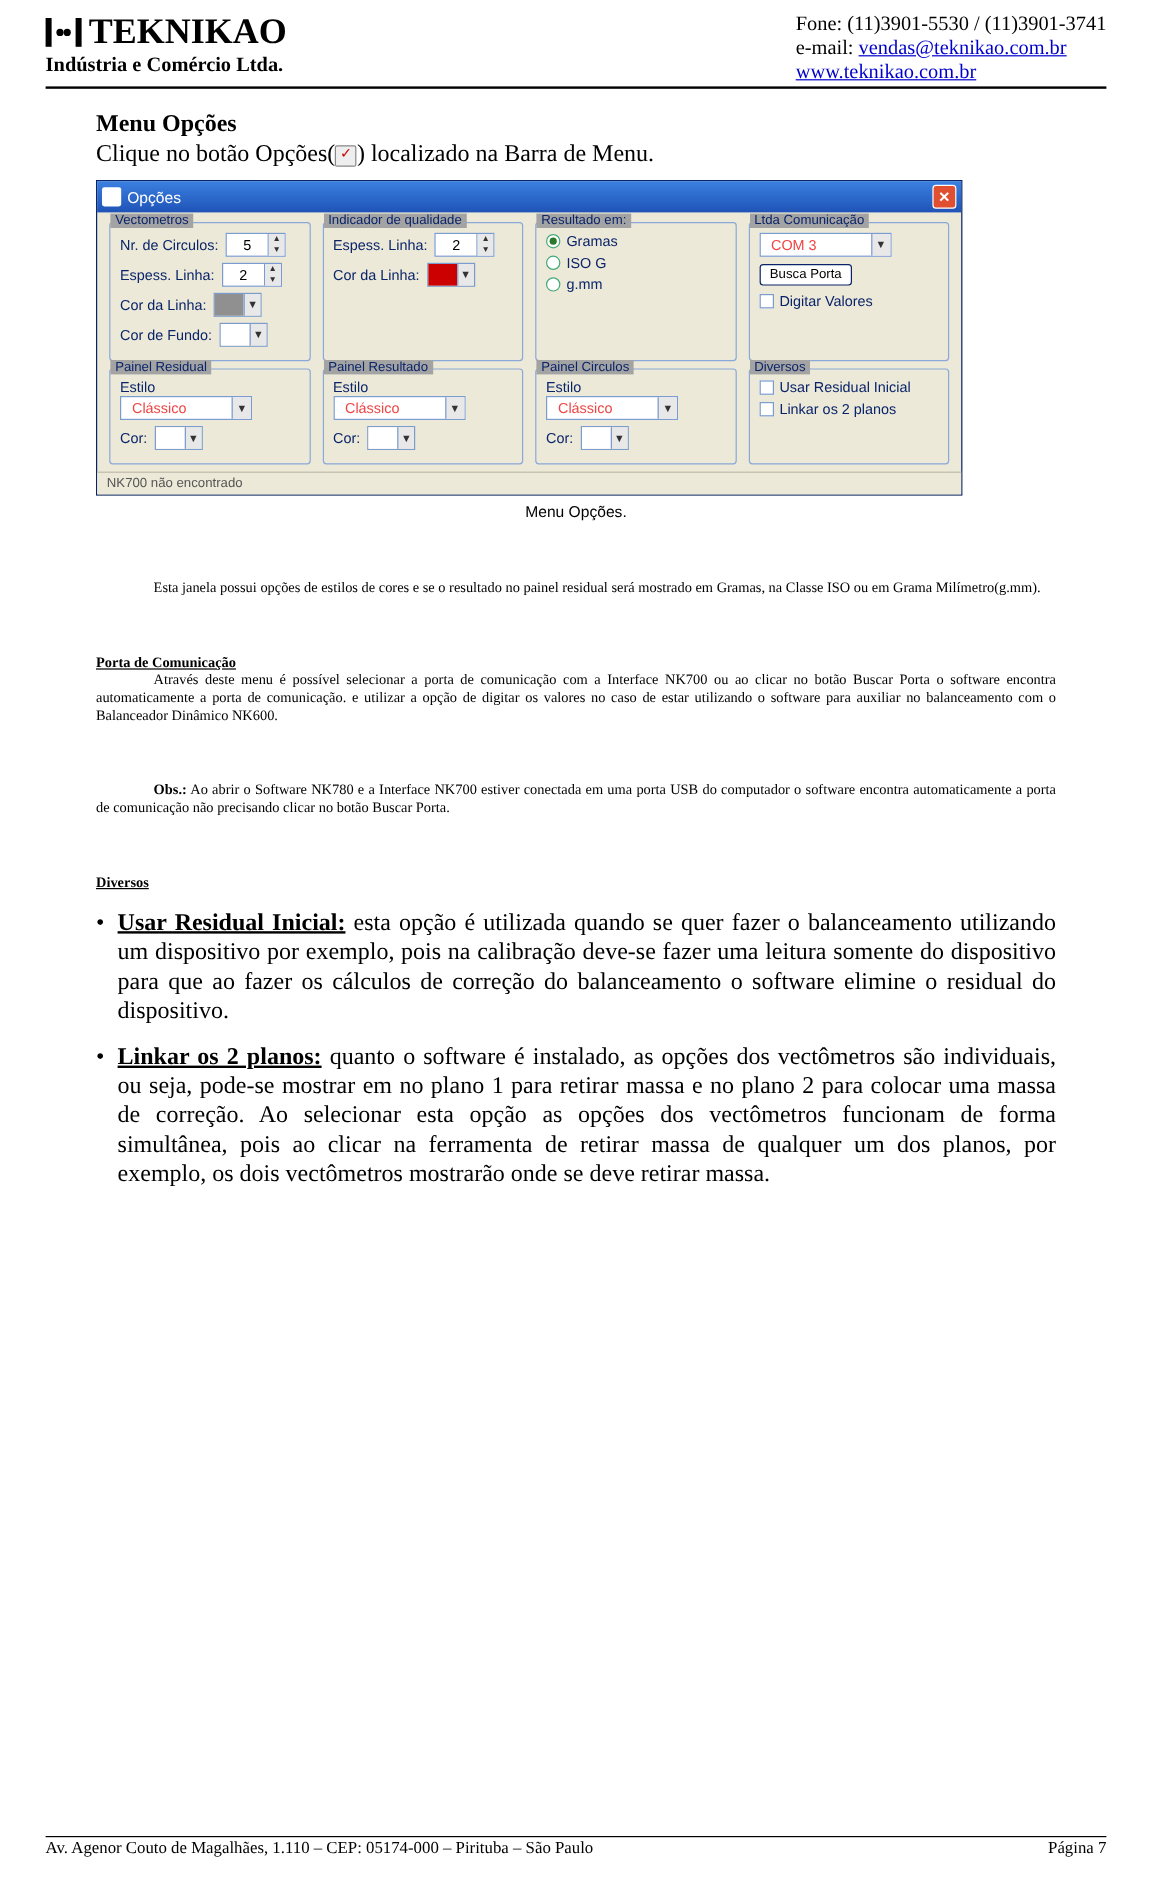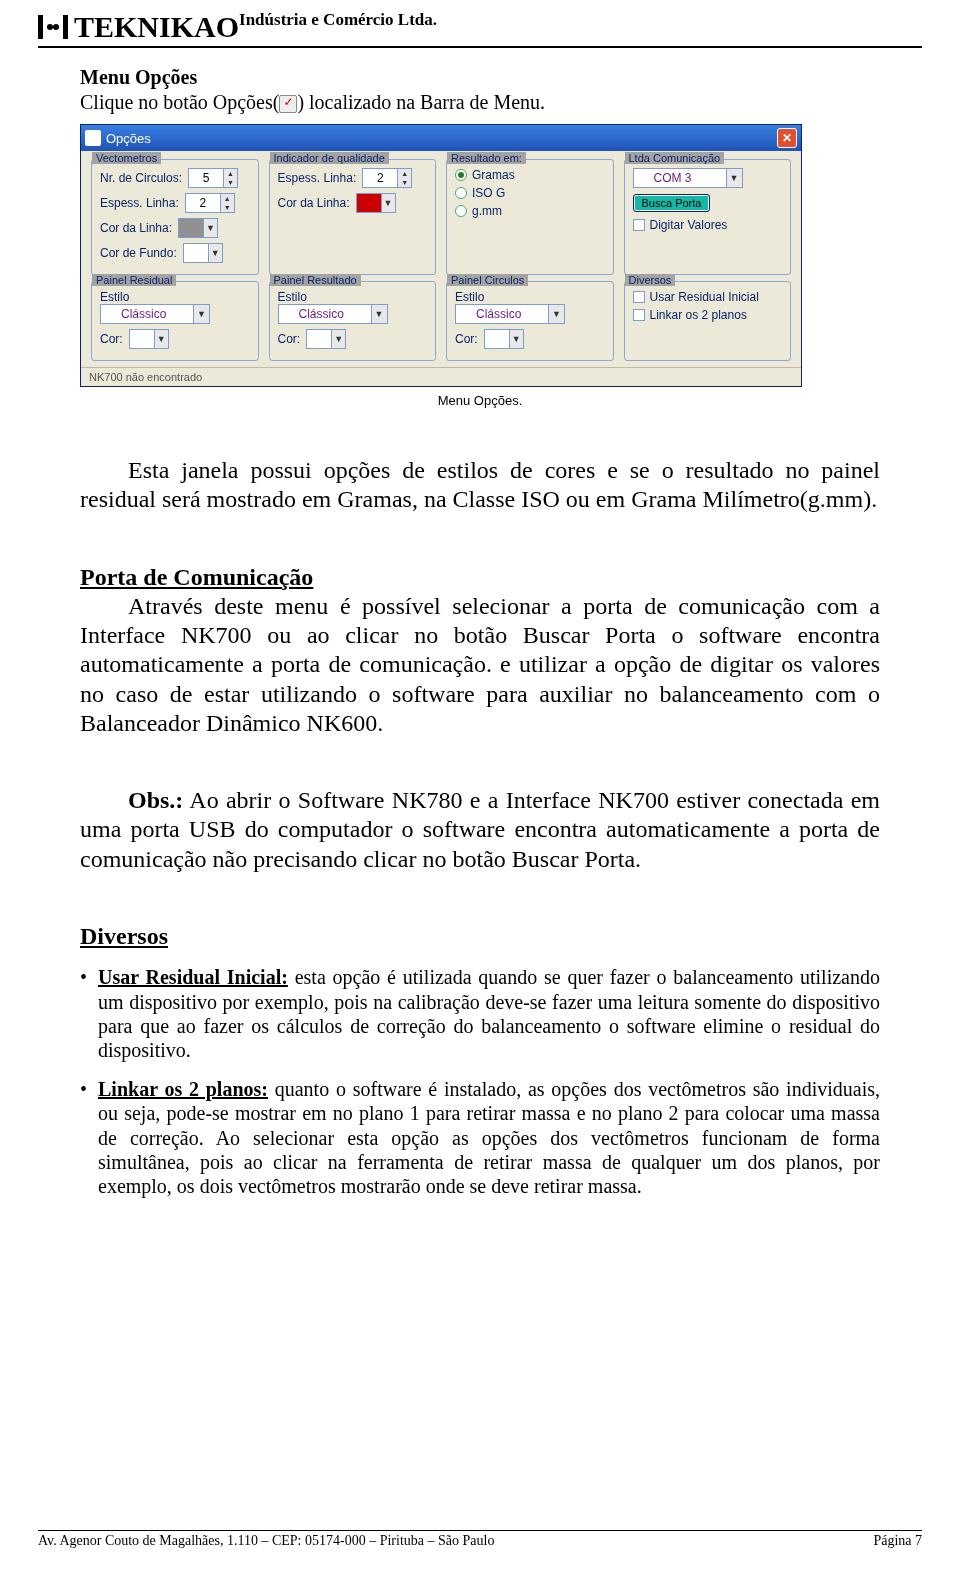--- a/index.html
+++ b/index.html
@@ -17,21 +17,21 @@
     min-height: 1569px;
   }
   
   .doc-header {
     display: flex;
     justify-content: space-between;
     align-items: flex-start;
     border-bottom: 2px solid #000;
     padding-bottom: 2px;
   }
-  .company-block { display: flex; }
+  .company-block { display: flex; flex-direction: column; }
   .company-name {
     font-weight: bold;
     font-size: 30px;
     display: flex;
     align-items: center;
     gap: 6px;
   }
   .logo-mark {
     display: inline-block;
     width: 30px; height: 24px;
@@ -146,38 +146,38 @@
   .swatch-arrow { width: 14px; border-left: 1px solid #7a9ccf; background: #e8e8e8; text-align: center; font-size: 9px; line-height: 18px; color:#333;}
   .radio { display: flex; align-items: center; gap: 5px; margin-bottom: 4px;}
   .radio-dot {
     width: 12px; height: 12px; border: 1px solid #4a7; border-radius: 50%; background: #fff;
     display: flex; align-items: center; justify-content: center;
   }
   .radio-dot.checked::after { content:""; width:6px; height:6px; background:#2a7a2a; border-radius:50%; }
   .combo {
     width: 110px; height: 20px; border: 1px solid #7a9ccf; background:#fff; display:flex;
   }
-  .combo-val { flex:1; padding: 0 20px; line-height:18px; color:#701a75; }
+  .combo-val { flex:1; padding: 0 9px; line-height:18px; color:#ef4444; }
   .combo-arrow { width: 16px; border-left:1px solid #7a9ccf; background:#e8e8e8; text-align:center; font-size:9px; line-height:18px; color:#333;}
   .btn {
-    border: 1px solid #0a246a; border-radius: 3px; background: #14b8a6;
+    border: 1px solid #0a246a; border-radius: 3px; background: #ffffff;
     padding: 2px 8px; color: #000; font-size: 11px;
     box-shadow: inset 0 0 0 1px #fff;
   }
   .check { display:flex; align-items:center; gap:5px; margin-bottom:4px; }
   .checkbox { width:12px; height:12px; border:1px solid #7a9ccf; background:#fff; }
   .statusbar {
     border-top: 1px solid #bdb8a8;
     padding: 3px 8px;
     font-size: 11px;
     color: #555;
     background: #ece9d8;
   }
   .caption { font-family: Arial, sans-serif; font-size: 13px; text-align:center; margin: 2px 0 18px 0; color:#000;}
-  .para { font-size: 24px; text-align: justify; margin-bottom: 14px; line-height: 1.22; margin-top: 48px; }
+  .para { font-size: 12px; text-align: justify; margin-bottom: 14px; line-height: 1.22; margin-top: 48px; }
   .para-indent { text-indent: 48px; }
   .subhead { font-weight: bold; text-decoration: underline; }
   .bullet-list { list-style: none; padding-left: 0; }
   .bullet-list li {
     font-size: 20px; text-align: justify; line-height: 1.22;
     padding-left: 18px; position: relative; margin-bottom: 14px;
   }
   .bullet-list li::before {
     content: "•"; position: absolute; left: 0; top: 0; font-size: 20px;
   }
@@ -198,20 +198,27 @@
 <div class="page">
 
   <div class="doc-header">
     <div class="company-block">
       <div class="company-name">
         <span class="logo-mark"></span>
         <span>TEKNIKAO</span>
       </div>
       <div class="company-sub">Indústria e Comércio Ltda.</div>
     </div>
+    <div class="contact-block">
+      <div>Fone: (11)3901-5530 / (11)3901-3741</div>
+      <div>
+        <span>e-mail: </span><a class="contact-link">vendas@teknikao.com.br</a>
+      </div>
+      <div><a class="contact-link">www.teknikao.com.br</a></div>
+    </div>
   </div>
 
   <div class="content">
     <div class="section-title">Menu Opções</div>
     <div class="intro-line">
       <span>Clique no botão Opções(</span><span class="opt-icon"></span><span>)  localizado na Barra de Menu.</span>
     </div>
 
     <div class="dialog">
       <div class="titlebar">

